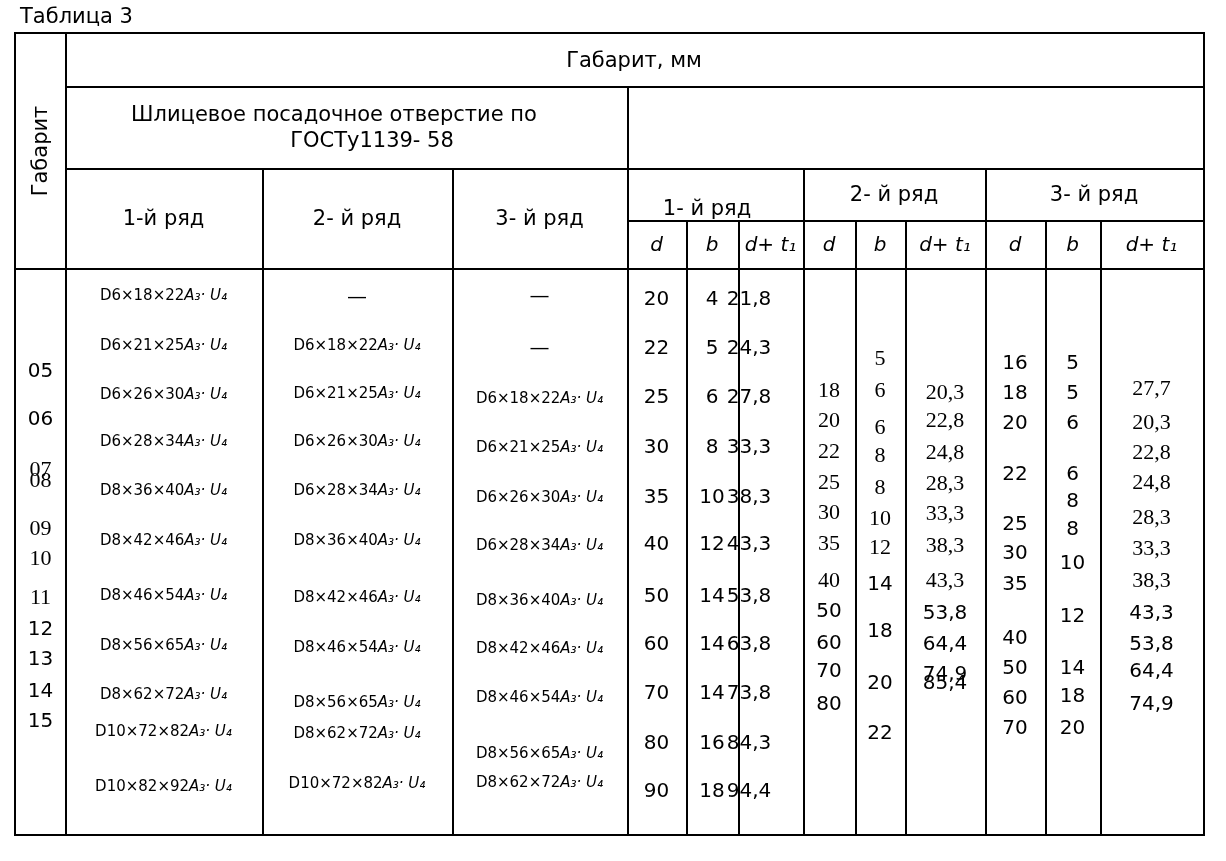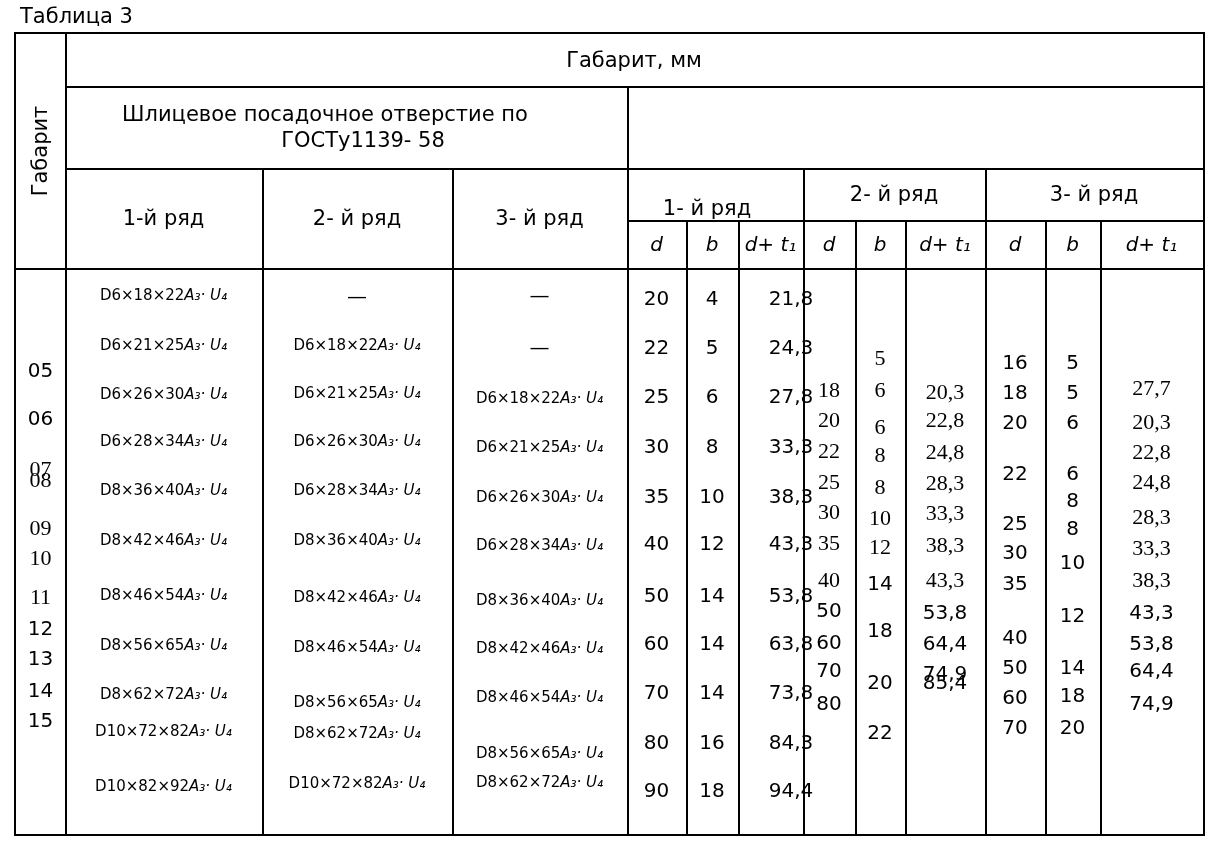--- a/index.html
+++ b/index.html
@@ -43,21 +43,21 @@
     <div class="v" style="left:1084px;top:186px;height:614px"></div>
     <div class="h" style="top:52px;left:49px;width:1138px"></div>
     <div class="h" style="top:134px;left:49px;width:1138px"></div>
     <div class="h" style="top:186px;left:611px;width:576px"></div>
     <div class="h" style="top:234px;left:0;width:1187px"></div>
 
     <div class="cell hdr gabhdr" style="left:0;top:0;width:49px;height:234px">
         <span>Габарит</span>
       </div>
     <div class="cell hdr" style="left:49px;top:0;width:1138px;height:52px">Габарит, мм</div>
-    <div class="cell hdr splhdr" style="left:49px;top:52px;width:520px;height:82px">
+    <div class="cell hdr splhdr" style="left:58px;top:52px;width:520px;height:82px">
       <span>Шлицевое посадочное отверстие по</span>
       <span class="l2">ГОСТу1139- 58</span>
     </div>
 
     <div class="cell hdr" style="left:49px;top:134px;width:197px;height:100px">1-й ряд</div>
     <div class="cell hdr" style="left:246px;top:134px;width:190px;height:100px">2- й ряд</div>
     <div class="cell hdr" style="left:436px;top:134px;width:175px;height:100px">3- й ряд</div>
     <div class="cell hdr" style="left:611px;top:148px;width:160px;height:52px">1- й ряд</div>
     <div class="cell hdr" style="left:787px;top:134px;width:182px;height:52px">2- й ряд</div>
     <div class="cell hdr" style="left:969px;top:134px;width:218px;height:52px">3- й ряд</div>
@@ -147,21 +147,21 @@
       <div class="ln" style="top:116px">6</div>
       <div class="ln" style="top:166px">8</div>
       <div class="ln" style="top:216px">10</div>
       <div class="ln" style="top:263px">12</div>
       <div class="ln" style="top:315px">14</div>
       <div class="ln" style="top:363px">14</div>
       <div class="ln" style="top:412px">14</div>
       <div class="ln" style="top:462px">16</div>
       <div class="ln" style="top:510px">18</div>
     </div>
-    <div class="cell" style="left:752px;top:234px;width:46px;height:566px">
+    <div class="cell" style="left:710px;top:234px;width:46px;height:566px">
       <div class="ln" style="top:18px">21,8</div>
       <div class="ln" style="top:67px">24,3</div>
       <div class="ln" style="top:116px">27,8</div>
       <div class="ln" style="top:166px">33,3</div>
       <div class="ln" style="top:216px">38,3</div>
       <div class="ln" style="top:263px">43,3</div>
       <div class="ln" style="top:315px">53,8</div>
       <div class="ln" style="top:363px">63,8</div>
       <div class="ln" style="top:412px">73,8</div>
       <div class="ln" style="top:462px">84,3</div>

